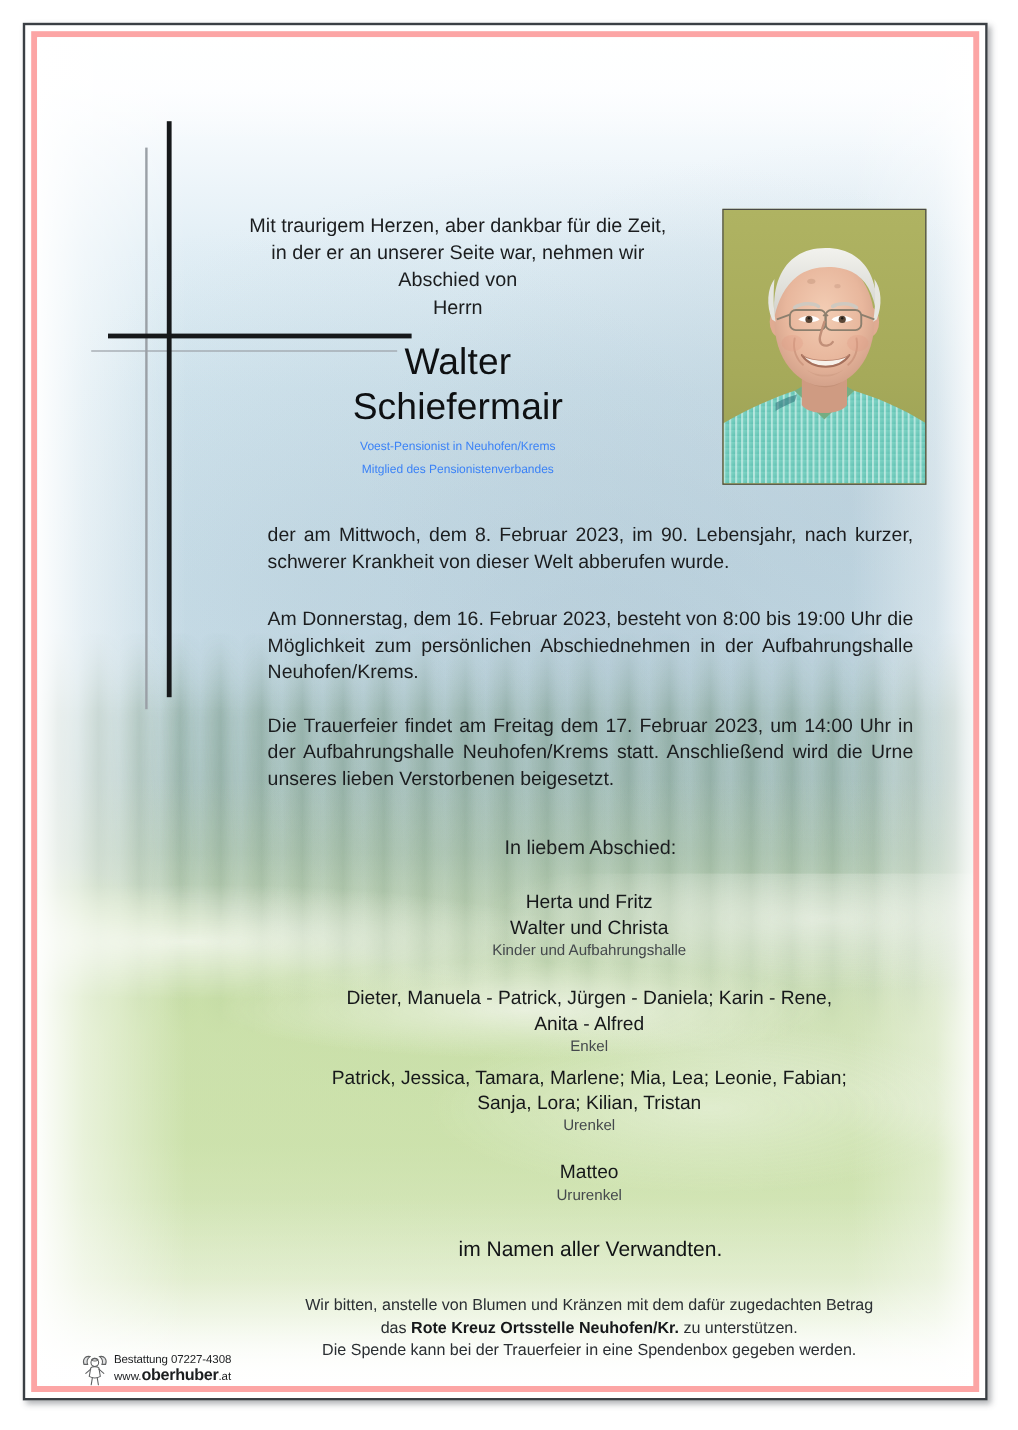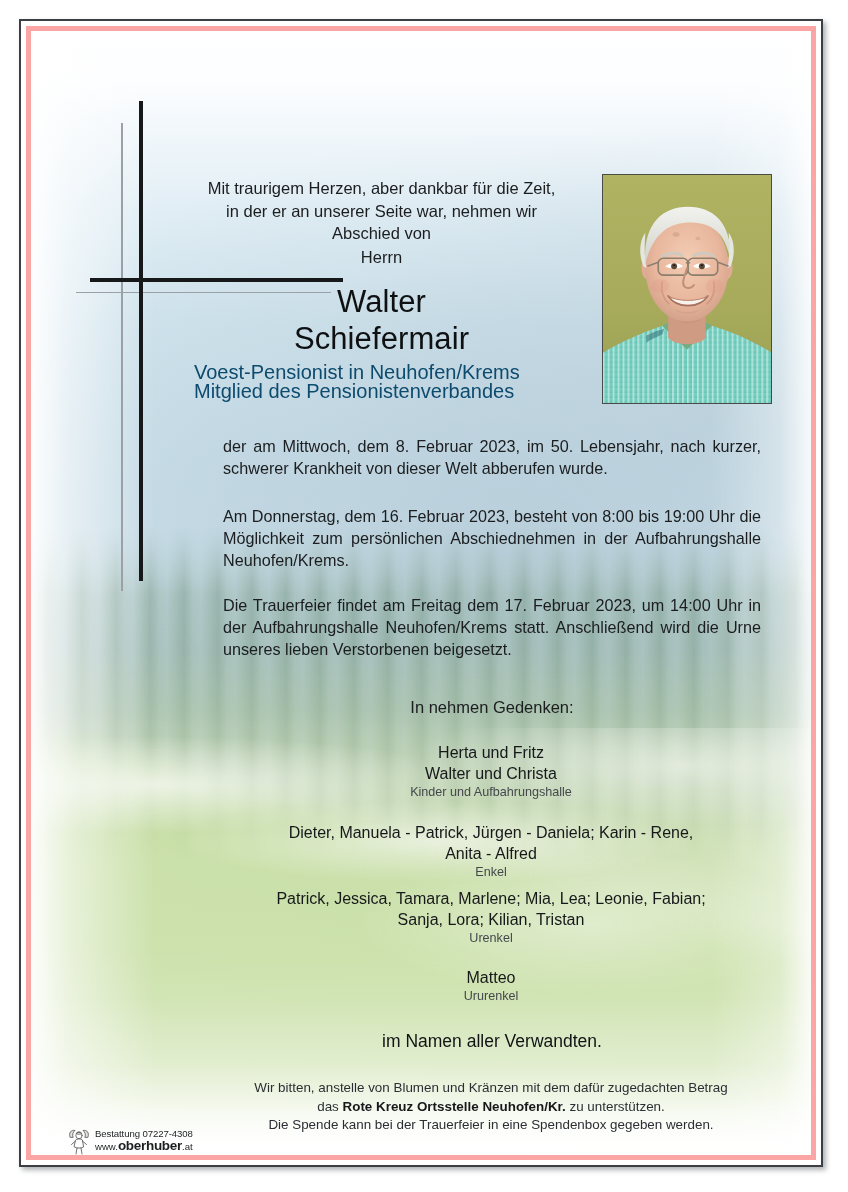--- a/index.html
+++ b/index.html
@@ -182,24 +182,24 @@
     left: 163px; top: 252px; width: 375px;
     text-align: center;
     font-size: 31px;
     line-height: 37px;
     font-weight: 400;
     letter-spacing: 0.1px;
     color: #0e1012;
   }
   .subtitle {
     left: 163px; top: 332px; width: 375px;
-    text-align: left;
-    font-size: 20px;
+    text-align: center;
+    font-size: 10px;
     line-height: 19px;
-    color: #0c4a6e;
+    color: #3b82f6;
   }
 
   .para {
     left: 192px; width: 538px;
     text-align: justify;
     text-align-last: left;
     font-size: 16.2px;
     line-height: 22px;
     color: #1b1d1f;
   }
@@ -380,25 +380,25 @@
         <div class="tx name">
           <div>Walter</div>
           <div>Schiefermair</div>
         </div>
 
         <div class="tx subtitle">
           <div>Voest-Pensionist in Neuhofen/Krems</div>
           <div>Mitglied des Pensionistenverbandes</div>
         </div>
 
-        <p class="tx para para-1">der am Mittwoch, dem 8. Februar 2023, im 50. Lebensjahr, nach kurzer, schwerer Krankheit von dieser Welt abberufen wurde.</p>
+        <p class="tx para para-1">der am Mittwoch, dem 8. Februar 2023, im 90. Lebensjahr, nach kurzer, schwerer Krankheit von dieser Welt abberufen wurde.</p>
         <p class="tx para para-2">Am Donnerstag, dem 16. Februar 2023, besteht von 8:00 bis 19:00 Uhr die Möglichkeit zum persönlichen Abschiednehmen in der Aufbahrungshalle Neuhofen/Krems.</p>
         <p class="tx para para-3">Die Trauerfeier findet am Freitag dem 17. Februar 2023, um 14:00 Uhr in der Aufbahrungshalle Neuhofen/Krems statt. Anschließend wird die Urne   unseres lieben Verstorbenen beigesetzt.</p>
 
-        <p class="tx gedenken">In nehmen Gedenken:</p>
+        <p class="tx gedenken">In liebem Abschied:</p>
 
         <div class="fam-group grp-kinder">
           <div class="fam-names">Herta und Fritz</div>
           <div class="fam-names">Walter und Christa</div>
           <div class="fam-role">Kinder und Aufbahrungshalle</div>
         </div>
 
         <div class="fam-group grp-enkel">
           <div class="fam-names">Dieter, Manuela - Patrick, Jürgen - Daniela; Karin - Rene,</div>
           <div class="fam-names">Anita - Alfred</div>

